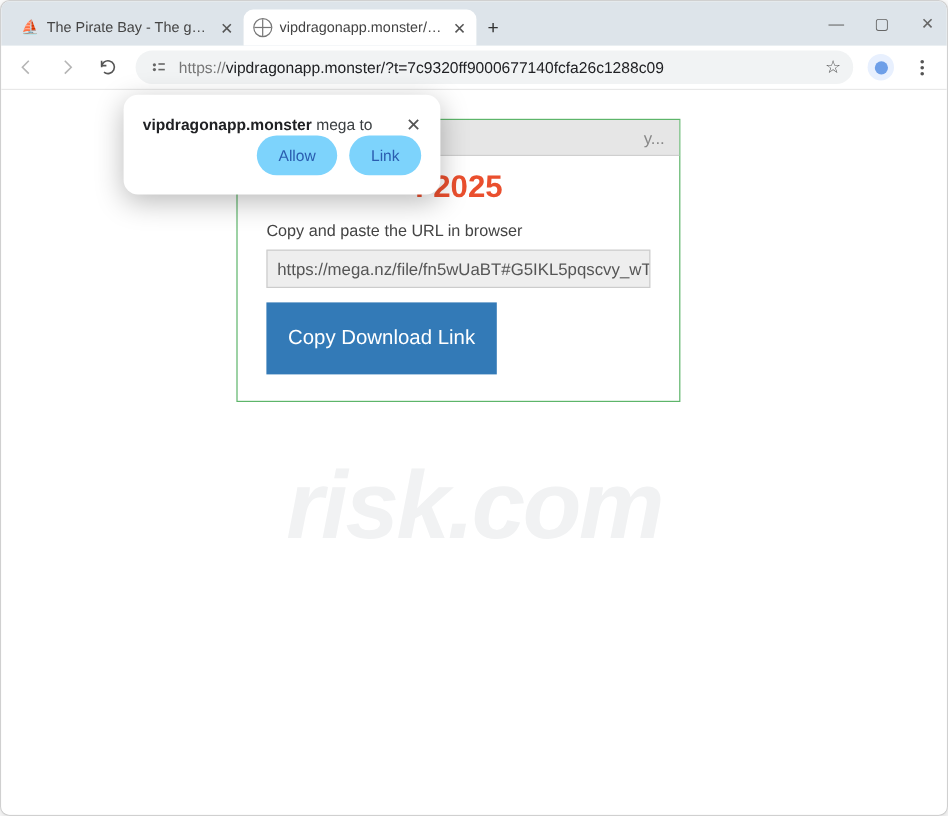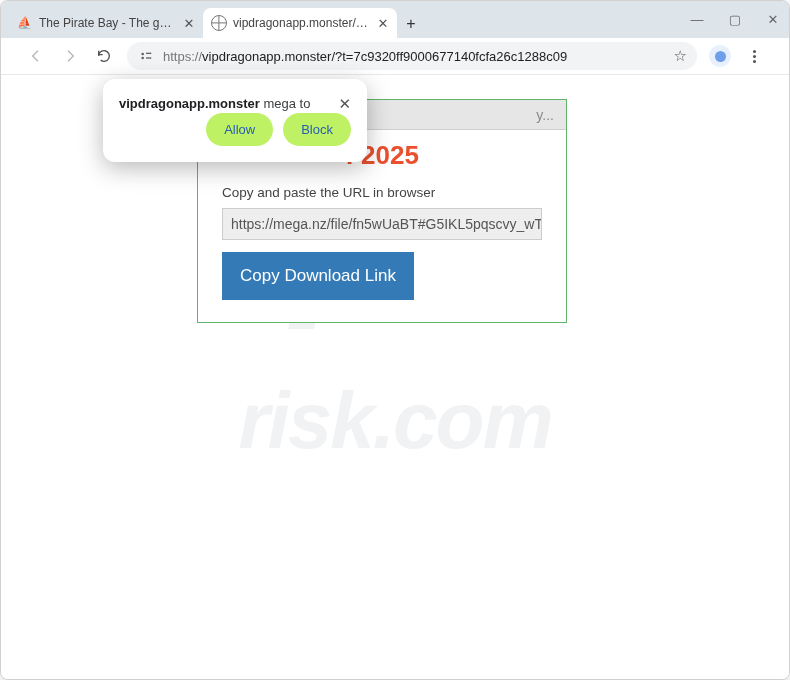--- a/index.html
+++ b/index.html
@@ -43,21 +43,21 @@
   .favicon.globe::before { left:0; right:0; top:50%; height:1.2px; transform:translateY(-50%); }
   .favicon.globe::after  { top:0; bottom:0; left:50%; width:1.2px; transform:translateX(-50%); }
   .favicon.ship { display:flex; align-items:center; justify-content:center; font-size:12px; color:#333; }
   .newtab { width:28px; height:28px; display:flex; align-items:center; justify-content:center; color:#333; font-size:16px; }
   .window-controls { position:absolute; right:8px; top:0; height:37px; display:flex; align-items:center; gap:22px; color:#666; }
   .window-controls span { font-size:13px; width:16px; text-align:center; }
 
   
   .toolbar {
     height: 37px; background:#fff; display:flex; align-items:center;
-    padding: 0 24px; gap: 12px; border-bottom: 1px solid #e8e8e8;
+    padding: 0 10px; gap: 12px; border-bottom: 1px solid #e8e8e8;
   }
   .tb-btn { width:22px; height:22px; display:flex; align-items:center; justify-content:center; color:#555; }
   .tb-btn.disabled { color:#b5b5b5; }
   .addr {
     flex:1; height:28px; background:#f1f3f4; border-radius:14px;
     display:flex; align-items:center; padding:0 10px; font-size:13px; color:#555; gap:8px;
   }
   .addr .lock { width:18px; height:18px; display:flex; align-items:center; justify-content:center; }
   .addr .url { flex:1; overflow:hidden; white-space:nowrap; text-overflow:ellipsis; }
   .addr .url .proto { color:#777; }
@@ -100,21 +100,21 @@
     color:#ea4f2e;
   }
   .card-body { padding:0 24px 22px; }
   .card-body .lbl { font-size:13.5px; color:#444; margin-bottom:8px; }
   .urlbox {
     width:100%; height:32px; background:#eee; border:1px solid #ccc;
     padding:0 8px; display:flex; align-items:center; font-size:14px;
     color:#555; overflow:hidden; white-space:nowrap;
   }
   .copybtn {
-    margin-top:12px; height:48px; padding:0 18px;
+    margin-top:12px; height:60px; padding:0 18px;
     background:#337ab7; color:#fff; border:none;
     font-size:17px; display:inline-flex; align-items:center;
     cursor:pointer;
   }
 
   
   .perm {
     position:absolute; left:102px; top:78px; width:264px;
     background:#fff; border-radius:12px;
     box-shadow: 0 6px 24px rgba(0,0,0,0.28);
@@ -122,21 +122,21 @@
   }
   .perm .row1 { display:flex; align-items:flex-start; gap:8px; }
   .perm .domain { flex:1; line-height:1.4; }
   .perm .domain b { font-weight:600; color:#202124;text-align:right; }
   .perm .close { font-size:15px; color:#555; cursor:pointer; }
   .perm .row2 { display:flex; align-items:center; gap:12px; margin:14px 0 16px 0; color:#555; font-size:13px; }
   .perm .bell { width:16px; height:16px; display:flex; align-items:center; justify-content:center; }
   .perm .btns { display:flex; gap:10px; justify-content:flex-end; }
   .perm .btns button {
     border:none; border-radius:18px; height:33px; padding:0 18px;
-    background:#bef264; color:#2a5db0; font-size:13px; cursor:pointer;
+    background:#7dd3fc; color:#2a5db0; font-size:13px; cursor:pointer;
   }
 
   svg { display:block; }
 </style>
 </head>
 <body>
 
 <div class="window-border">
 
   <div class="tab-strip">
@@ -221,17 +221,17 @@
 
   <div class="perm">
     <div class="row1">
       <div class="domain">
         <b>vipdragonapp.monster</b> <span>mega to</span>
       </div>
       <div class="close">✕</div>
     </div>
     <div class="btns">
       <button>Allow</button>
-      <button>Block</button>
+      <button>Link</button>
     </div>
   </div>
 
 </div>
 
 </body></html>

